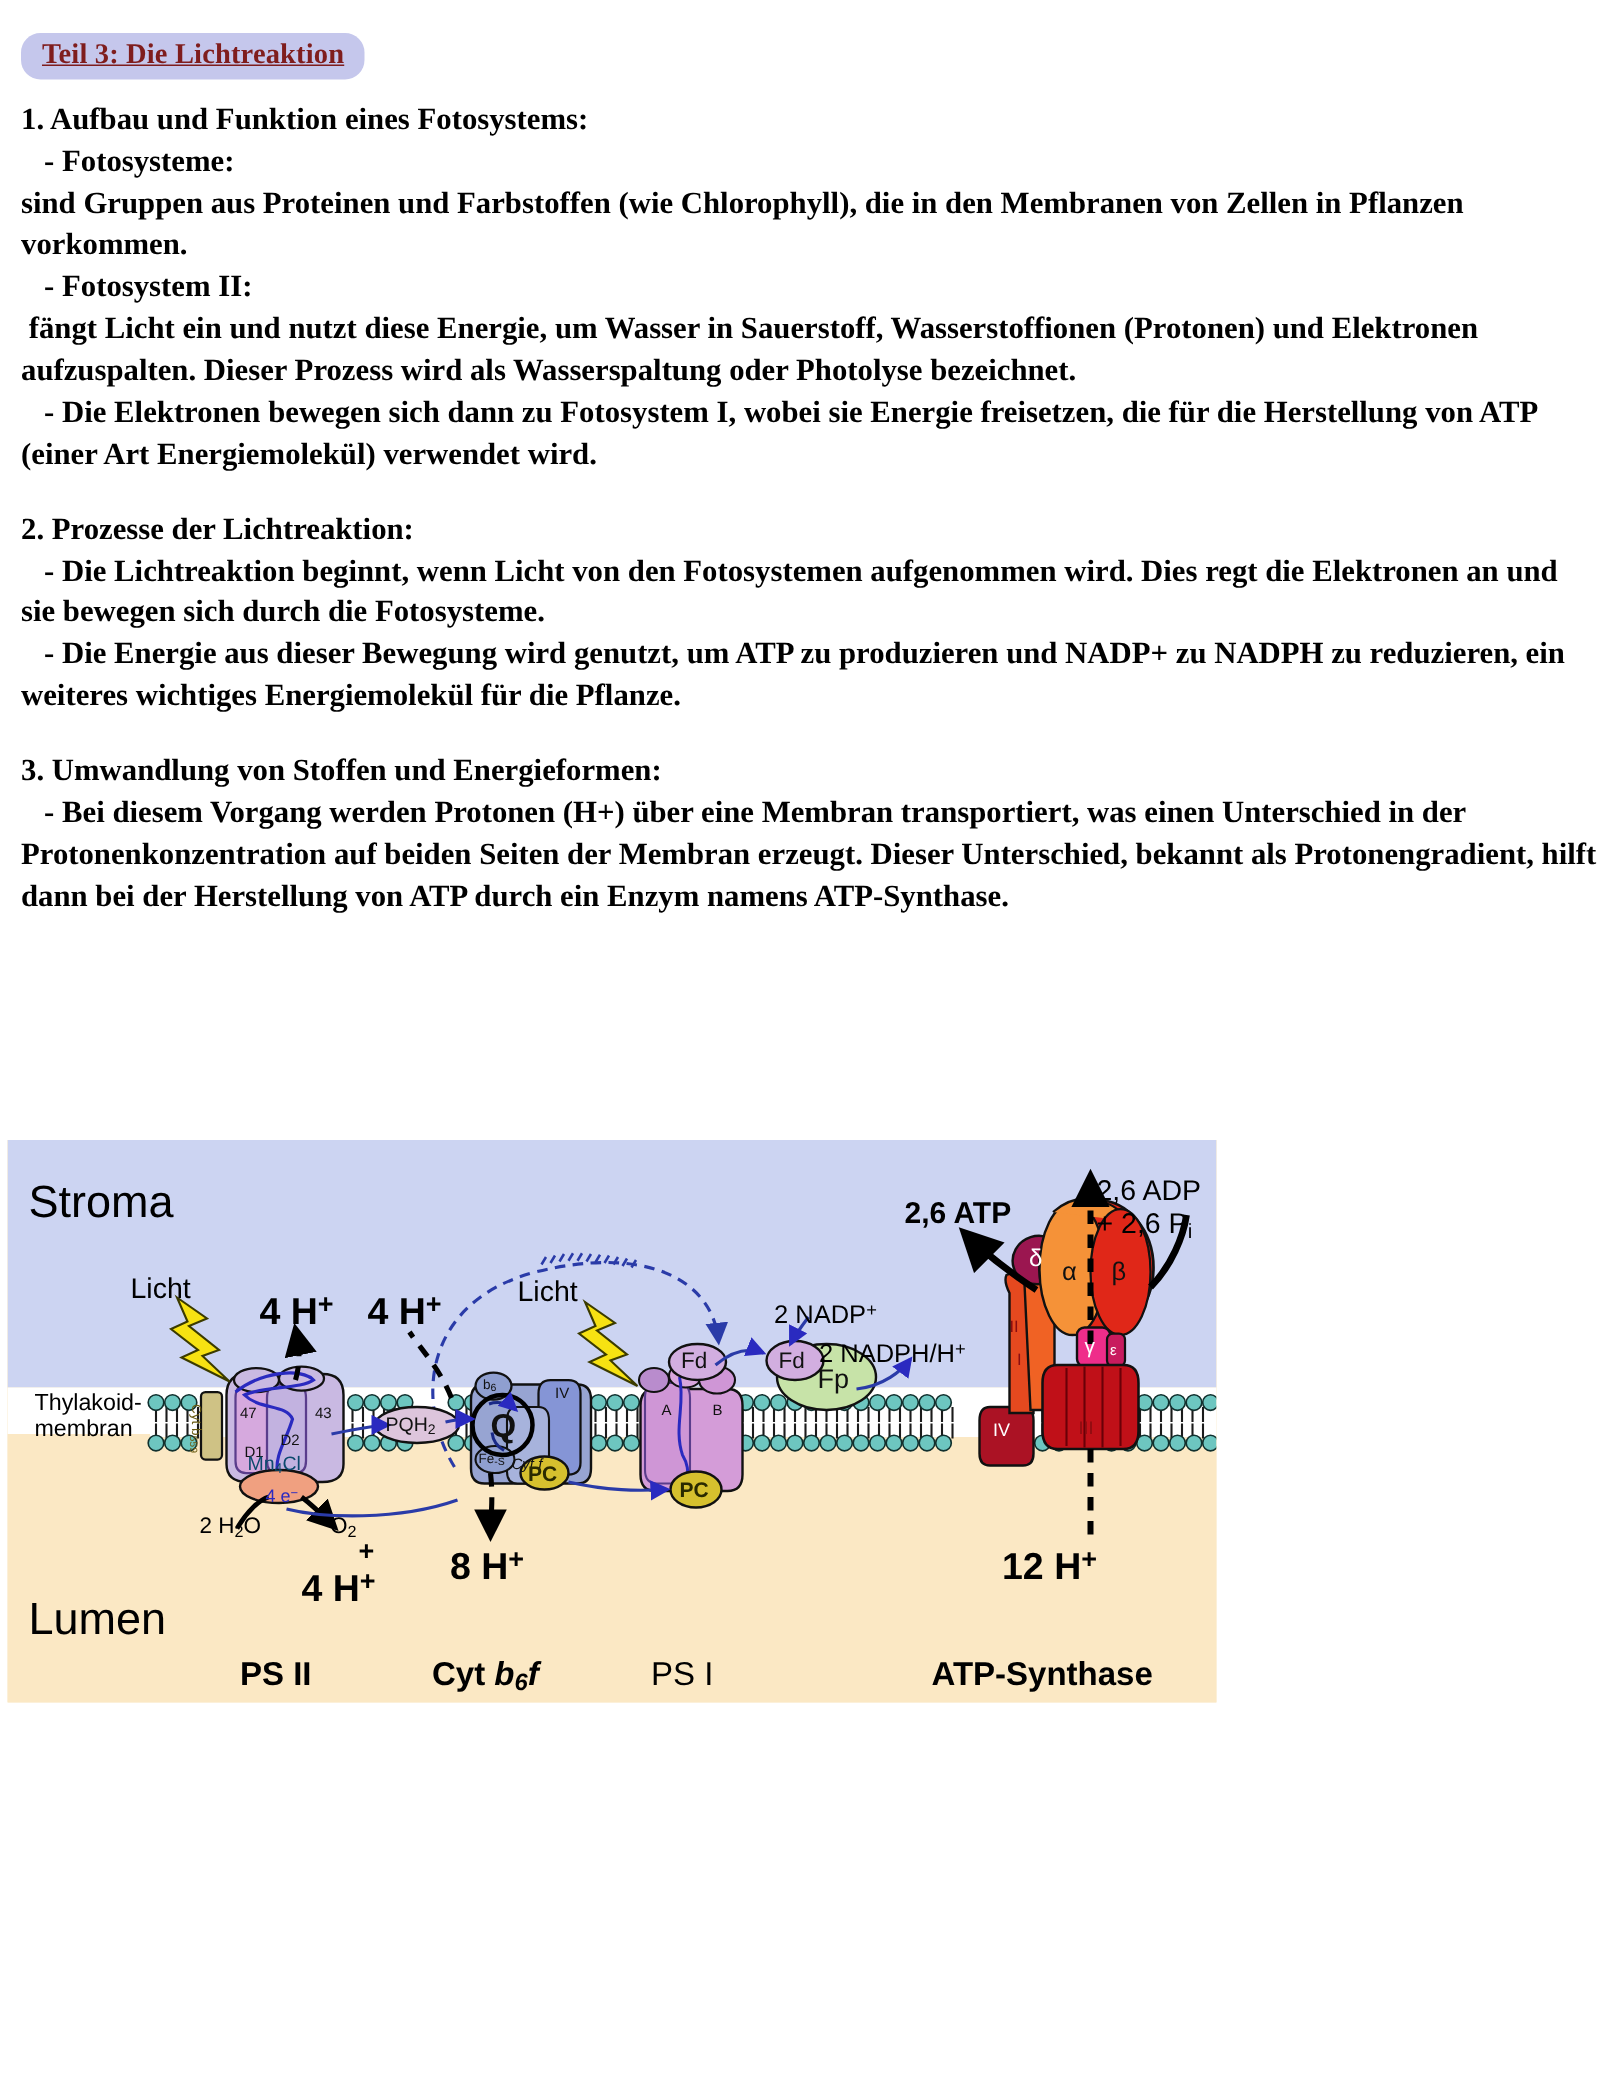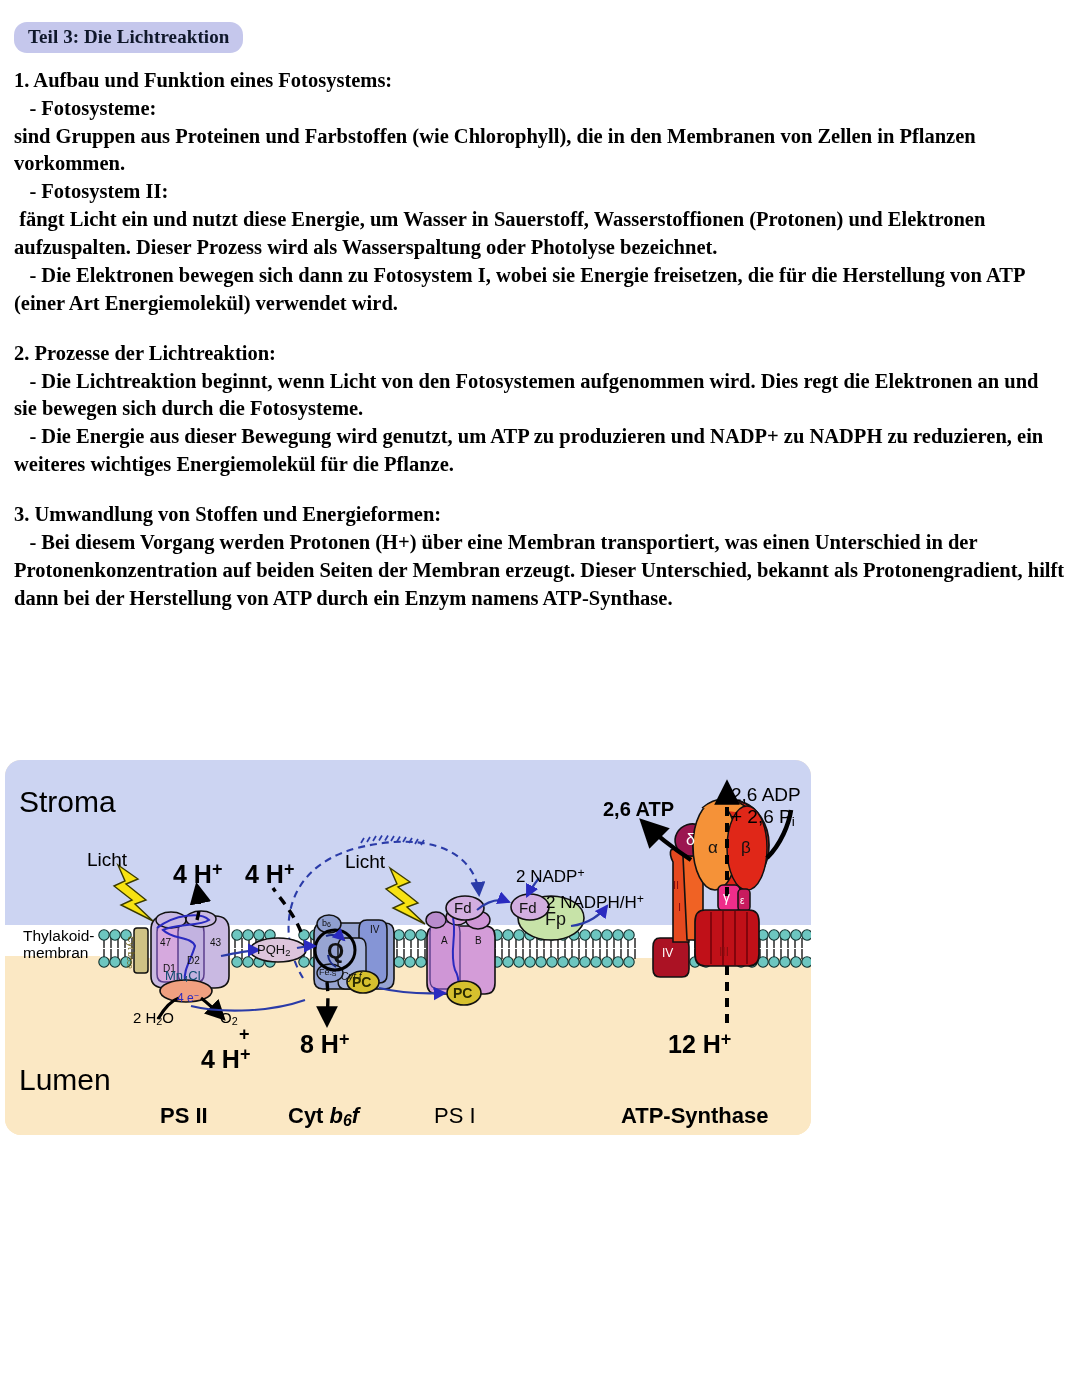--- a/index.html
+++ b/index.html
@@ -22,23 +22,24 @@
   }
 
   .title-wrap { margin: 0 0 14px 0; }
   .title-badge {
     display: inline-block;
     background: #c5c7ec;
     border-radius: 13px;
     padding: 3px 14px 4px 14px;
     font-size: 19px;
     font-weight: bold;
-    color: #0f172a;
+    color: #7f1d1d;
     letter-spacing: .1px;
     line-height: 1.25;
+    text-decoration: underline;
   }
 
   .para {
     font-size: 20.5px;
     font-weight: bold;
     color: #000;
     line-height: 1.36;
     margin: 0;
     white-space: pre-wrap;
   }
@@ -46,21 +47,20 @@
 
   
   .figure {
     position: absolute;
     left: 5px;
     top: 760px;
     width: 806px;
     height: 375px;
     background: #fbe8c4;
     overflow: hidden;
-    border-radius: 16px;
   }
   .stroma-bg {
     position: absolute; left: 0; top: 0; width: 100%; height: 165px;
     background: #ccd4f2;
   }
   .lumen-bg {
     position: absolute; left: 0; top: 196px; width: 100%; height: 179px;
     background: #fbe8c4;
   }
   .memband-bg {

